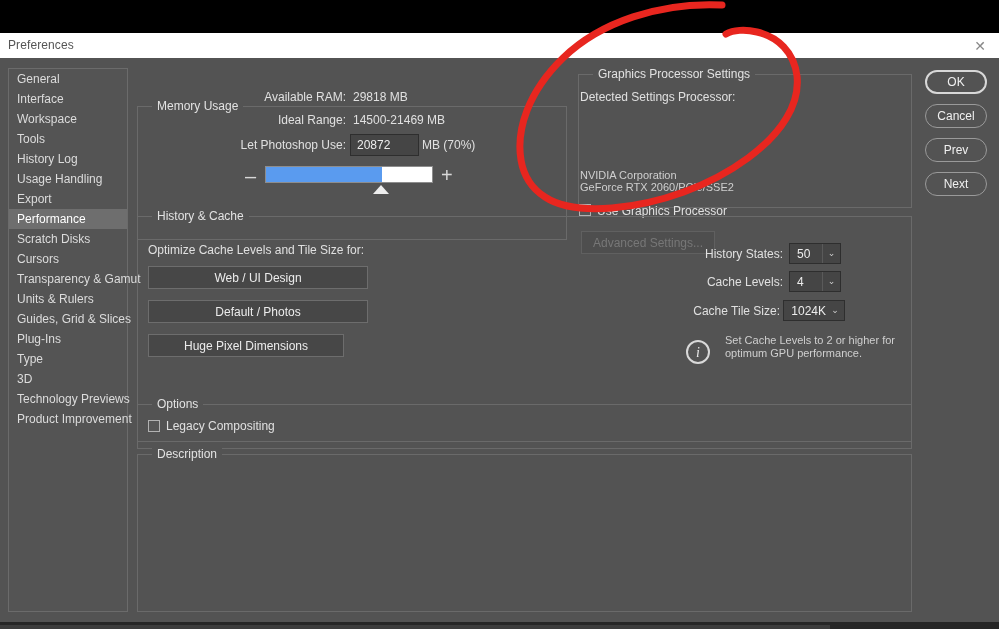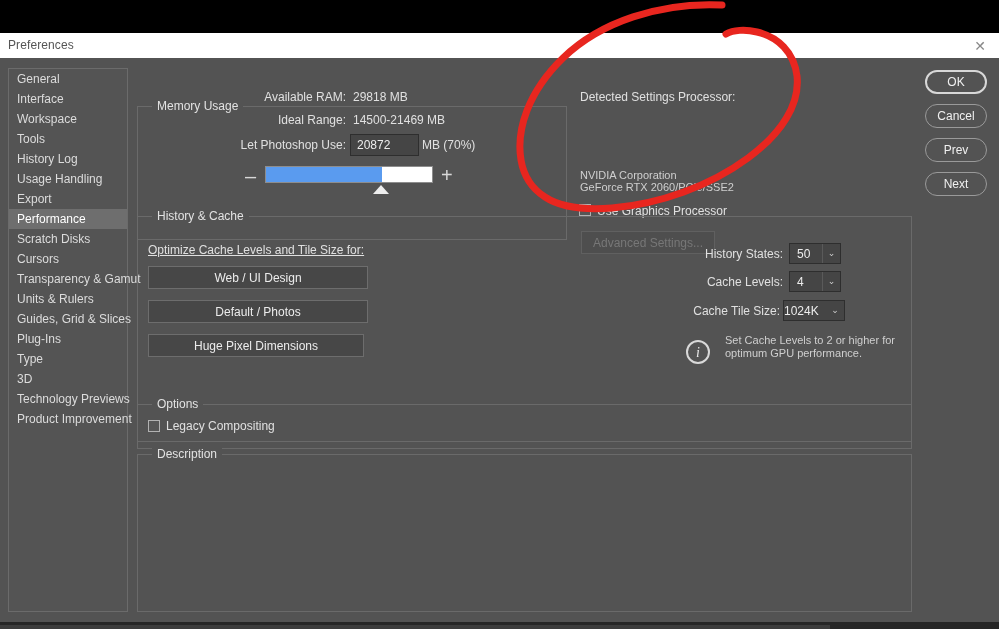--- a/index.html
+++ b/index.html
@@ -222,21 +222,21 @@
     cursor: pointer;
     user-select: none;
   }
   .dropdown .dd-value {
     flex: 1;
     padding-left: 7px;
     font-size: 12px;
     color: #ececec;
     white-space: nowrap;
   }
-  .dropdown .dd-value.center { text-align: left; padding-left: 0; }
+  .dropdown .dd-value.center { text-align: right; padding-left: 0; }
   .dropdown .dd-arrow {
     width: 18px;
     text-align: center;
     font-size: 9px;
     color: #d0d0d0;
     border-left: 1px solid #5a5a5a;
     line-height: 19px;
     height: 100%;
     box-sizing: border-box;
   }
@@ -311,39 +311,42 @@
     <input class="textbox" type="text" style="left: 350px; top: 76px; width: 69px; height: 22px;" value="20872">
     <div class="lbl" style="left:422px; top:80px;">MB (70%)</div>
 
     <div class="slider-minus" style="left:245px; top:110px;">–</div>
     <div class="slider-track" style="left:265px; top:108px; width:168px; height:17px;">
       <div class="slider-fill" style="width:70%;"></div>
     </div>
     <div class="slider-thumb" style="left:373px; top:127px;"></div>
     <div class="slider-plus" style="left:441px; top:109px;">+</div>
 
+    <div class="group" style="left:578px; top:16px; width:334px; height:134px;">
+      <div class="group-title">Graphics Processor Settings</div>
+    </div>
 
     <div class="lbl" style="left:580px; top:32px;">Detected Settings Processor:</div>
     <div class="lbl small dim" style="left:580px; top:111px;">NVIDIA Corporation</div>
     <div class="lbl small dim" style="left:580px; top:123px;">GeForce RTX 2060/PCIe/SSE2</div>
 
     <div class="checkbox" style="left:579px; top:146px;"></div>
     <div class="lbl" style="left:597px; top:146px;">Use Graphics Processor</div>
 
     <div class="btn disabled" style="left:581px; top:173px; width:134px; height:23px;">Advanced Settings...</div>
 
     <div class="group" style="left:137px; top:158px; width:775px; height:226px;">
       <div class="group-title">History &amp; Cache</div>
     </div>
 
-    <div class="lbl" style="left:148px; top:185px;text-decoration:underline;">Optimize Cache Levels and Tile Size for:</div>
+    <div class="lbl" style="left:148px; top:185px;">Optimize Cache Levels and Tile Size for:</div>
 
     <div class="btn" style="left:148px; top:208px; width:220px; height:23px;">Web / UI Design</div>
     <div class="btn" style="left:148px; top:242px; width:220px; height:23px;">Default / Photos</div>
-    <div class="btn" style="left:148px; top:276px; width:216px; height:23px;">Huge Pixel Dimensions</div>
+    <div class="btn" style="left:148px; top:276px; width:196px; height:23px;">Huge Pixel Dimensions</div>
 
     <div class="lbl right" style="left:600px; top:189px; width:183px;">History States:</div>
     <div class="dropdown" style="left:789px; top:185px; width:52px;">
       <span class="dd-value">50</span>
       <span class="dd-arrow">⌄</span>
     </div>
 
     <div class="lbl right" style="left:600px; top:217px; width:183px;">Cache Levels:</div>
     <div class="dropdown" style="left:789px; top:213px; width:52px;">
       <span class="dd-value">4</span>

